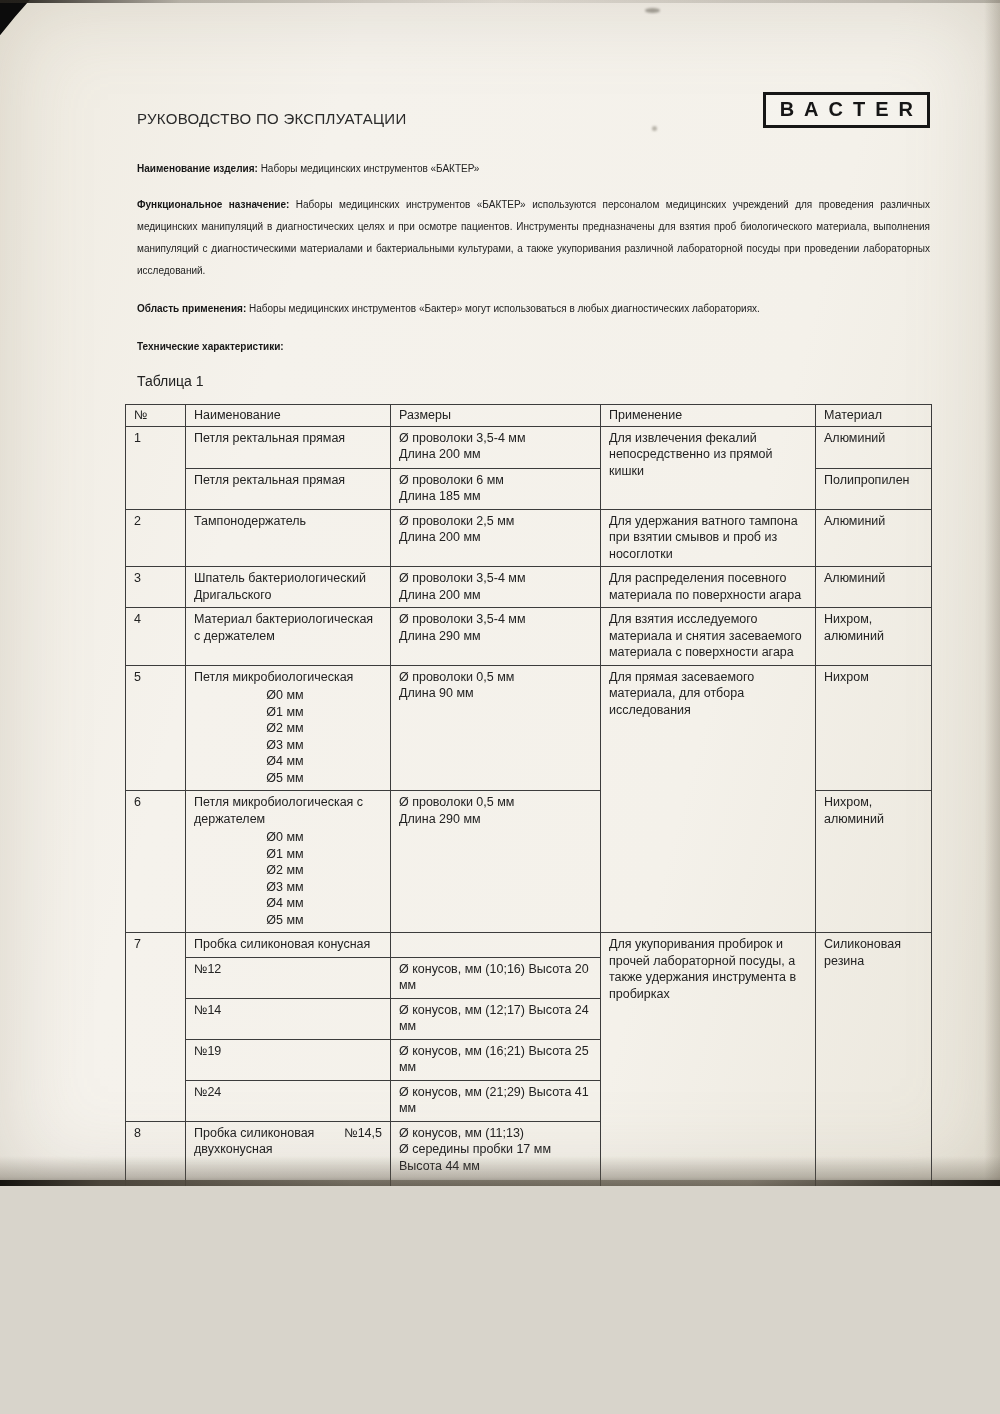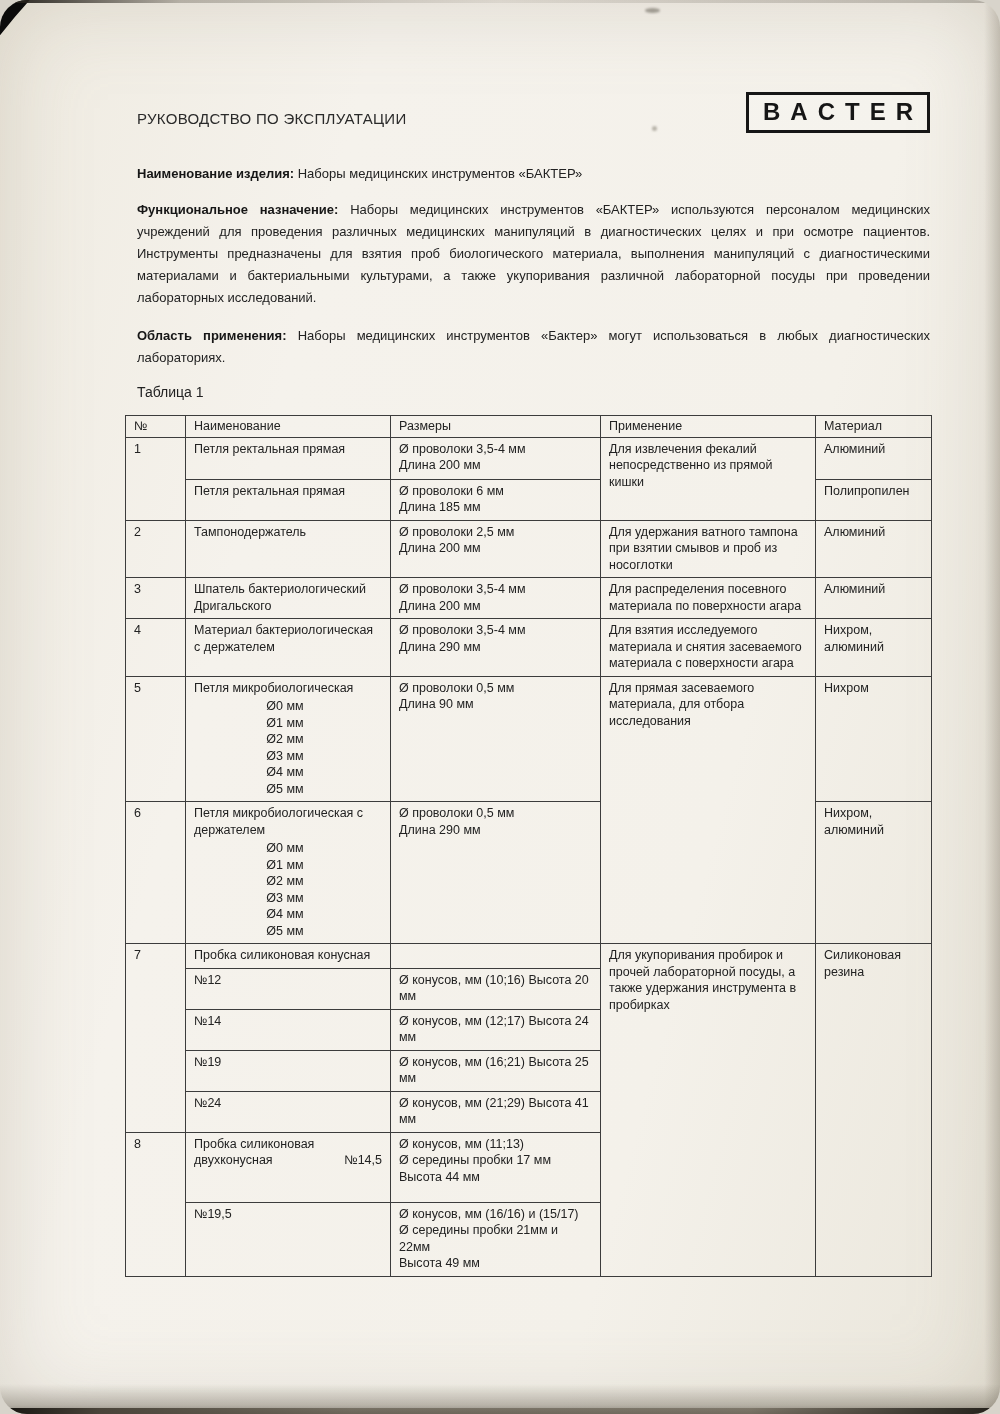--- a/index.html
+++ b/index.html
@@ -1,46 +1,45 @@
 <!DOCTYPE html>
 <html><head>
 <meta charset="utf-8">
 <style>
   * { margin:0; padding:0; box-sizing:border-box; }
   html,body { width:1000px; }
   body { background:#d8d4cb; font-family:"Liberation Sans", sans-serif; }
 
   .page {
-    position:relative; width:1000px; height:1414px; overflow:hidden;
+    position:relative; width:1000px; height:1186px; overflow:hidden;
     background:linear-gradient(105deg,#efebe1 0%, #f5f2ec 28%, #f4f1ea 68%, #eae6db 100%);
     color:#1f1f1f;
-    border-radius:27px;
   }
   .vignette { position:absolute; inset:0; box-shadow:inset 0 0 90px rgba(150,140,120,.28); pointer-events:none; }
   .corner-smudge { position:absolute; top:-6px; left:-7px; width:42px; height:50px; background:#0c0c0c;
     clip-path:polygon(0 0,100% 0,52% 46%,0 100%); filter:blur(1px); }
   .top-edge { position:absolute; top:0; left:0; width:100%; height:3px;
     background:linear-gradient(to right,#23201b 0%, rgba(90,84,72,.35) 18%, rgba(120,112,98,.12) 50%, rgba(70,64,54,.3) 100%); }
   .right-edge { position:absolute; top:0; right:0; width:16px; height:100%;
     background:linear-gradient(to right, rgba(120,112,96,0), rgba(105,96,80,.28)); }
   .bottom-shade { position:absolute; bottom:0; left:0; width:100%; height:30px;
     background:linear-gradient(to bottom, rgba(110,102,88,0) 0%, rgba(95,88,74,.35) 70%, rgba(60,55,45,.55) 100%); }
   .bottom-edge { position:absolute; bottom:0; left:0; width:100%; height:6px;
     background:linear-gradient(to right,#15130f 0%, #4a443a 10%, rgba(85,78,64,.6) 35%, rgba(100,92,78,.6) 75%, #23201a 100%); }
   .speck1 { position:absolute; top:8px; left:645px; width:15px; height:5px; background:rgba(70,66,56,.45); border-radius:50%; filter:blur(1px); }
   .speck2 { position:absolute; top:126px; left:652px; width:5px; height:5px; background:rgba(90,85,70,.4); border-radius:50%; filter:blur(1px); }
 
   .content { position:absolute; left:137px; top:92px; width:793px; }
 
   .top-row { display:flex; justify-content:space-between; align-items:flex-start; }
   .doc-title { font-size:15px; margin-top:18px; letter-spacing:.3px; color:#2a2a2a; }
-  .logo-box { border:3px solid #161616; padding:3px 4px 4px 14px; font-size:24px; font-weight:bold;
+  .logo-box { border:3px solid #161616; padding:3px 4px 4px 14px; font-size:20px; font-weight:bold;
     letter-spacing:10px; color:#161616; background:rgba(255,255,255,.15); }
 
-  .para { font-size:13px; line-height:22px; text-align:justify; margin-top:14px; color:#222; }
+  .para { font-size:10px; line-height:22px; text-align:justify; margin-top:14px; color:#222; }
   .para b { color:#161616; }
   .p-product { margin-top:30px; text-align:left; }
   .p-scope { margin-top:16px; }
   .p-tech { margin-top:16px; text-align:left; }
   .caption { font-size:14px; margin-top:15px; margin-bottom:15px; color:#222; }
 
   table.spec { border-collapse:collapse; margin-left:-12px; width:806px; table-layout:fixed;
     font-size:12.5px; line-height:1.32; color:#222; }
   .spec th, .spec td { border:1px solid #3c3c3c; vertical-align:top; padding:3px 8px 4px 8px;
     text-align:left; font-weight:normal; word-wrap:break-word; }
@@ -55,21 +54,21 @@
   .spec tr.h-r6    { height:130px; }
   .spec tr.h-r7h   { height:24px; }
   .spec tr.h-r7v   { height:35px; }
   .spec tr.h-r8a   { height:70px; }
   .spec tr.h-r8b   { height:54px; }
   .pre { white-space:pre-line; }
   .mid { vertical-align:middle; }
   .c-num { padding-left:11px; }
   .num-right { text-align:right; padding-right:14px; }
   .dlist { text-align:center; padding-right:6px; white-space:pre-line; margin-top:2px; }
-  .r8name { display:flex; justify-content:space-between; align-items:flex-end; }
+  .r8name { display:flex; justify-content:space-between; align-items:flex-start; }
   .r8name .nm { max-width:150px; }
 </style>
 </head>
 <body>
 
 <div class="page">
   <div class="vignette"></div>
   <div class="corner-smudge"></div>
   <div class="top-edge"></div>
   <div class="right-edge"></div>
@@ -93,20 +92,23 @@
     <p class="para">
       <b>Функциональное назначение:</b>
       <span>Наборы медицинских инструментов «БАКТЕР» используются персоналом медицинских учреждений для проведения различных медицинских манипуляций в диагностических целях и при осмотре пациентов. Инструменты предназначены для взятия проб биологического материала, выполнения манипуляций с диагностическими материалами и бактериальными культурами, а также укупоривания различной лабораторной посуды при проведении лабораторных исследований.</span>
     </p>
 
     <p class="para p-scope">
       <b>Область применения:</b>
       <span>Наборы медицинских инструментов «Бактер» могут использоваться в любых диагностических лабораториях.</span>
     </p>
 
+    <p class="para p-tech">
+      <b>Технические характеристики:</b>
+    </p>
 
     <div class="caption">Таблица 1</div>
 
     <table class="spec">
       <colgroup>
         <col style="width:60px">
           <col style="width:205px">
           <col style="width:210px">
           <col style="width:215px">
           <col style="width:116px">

